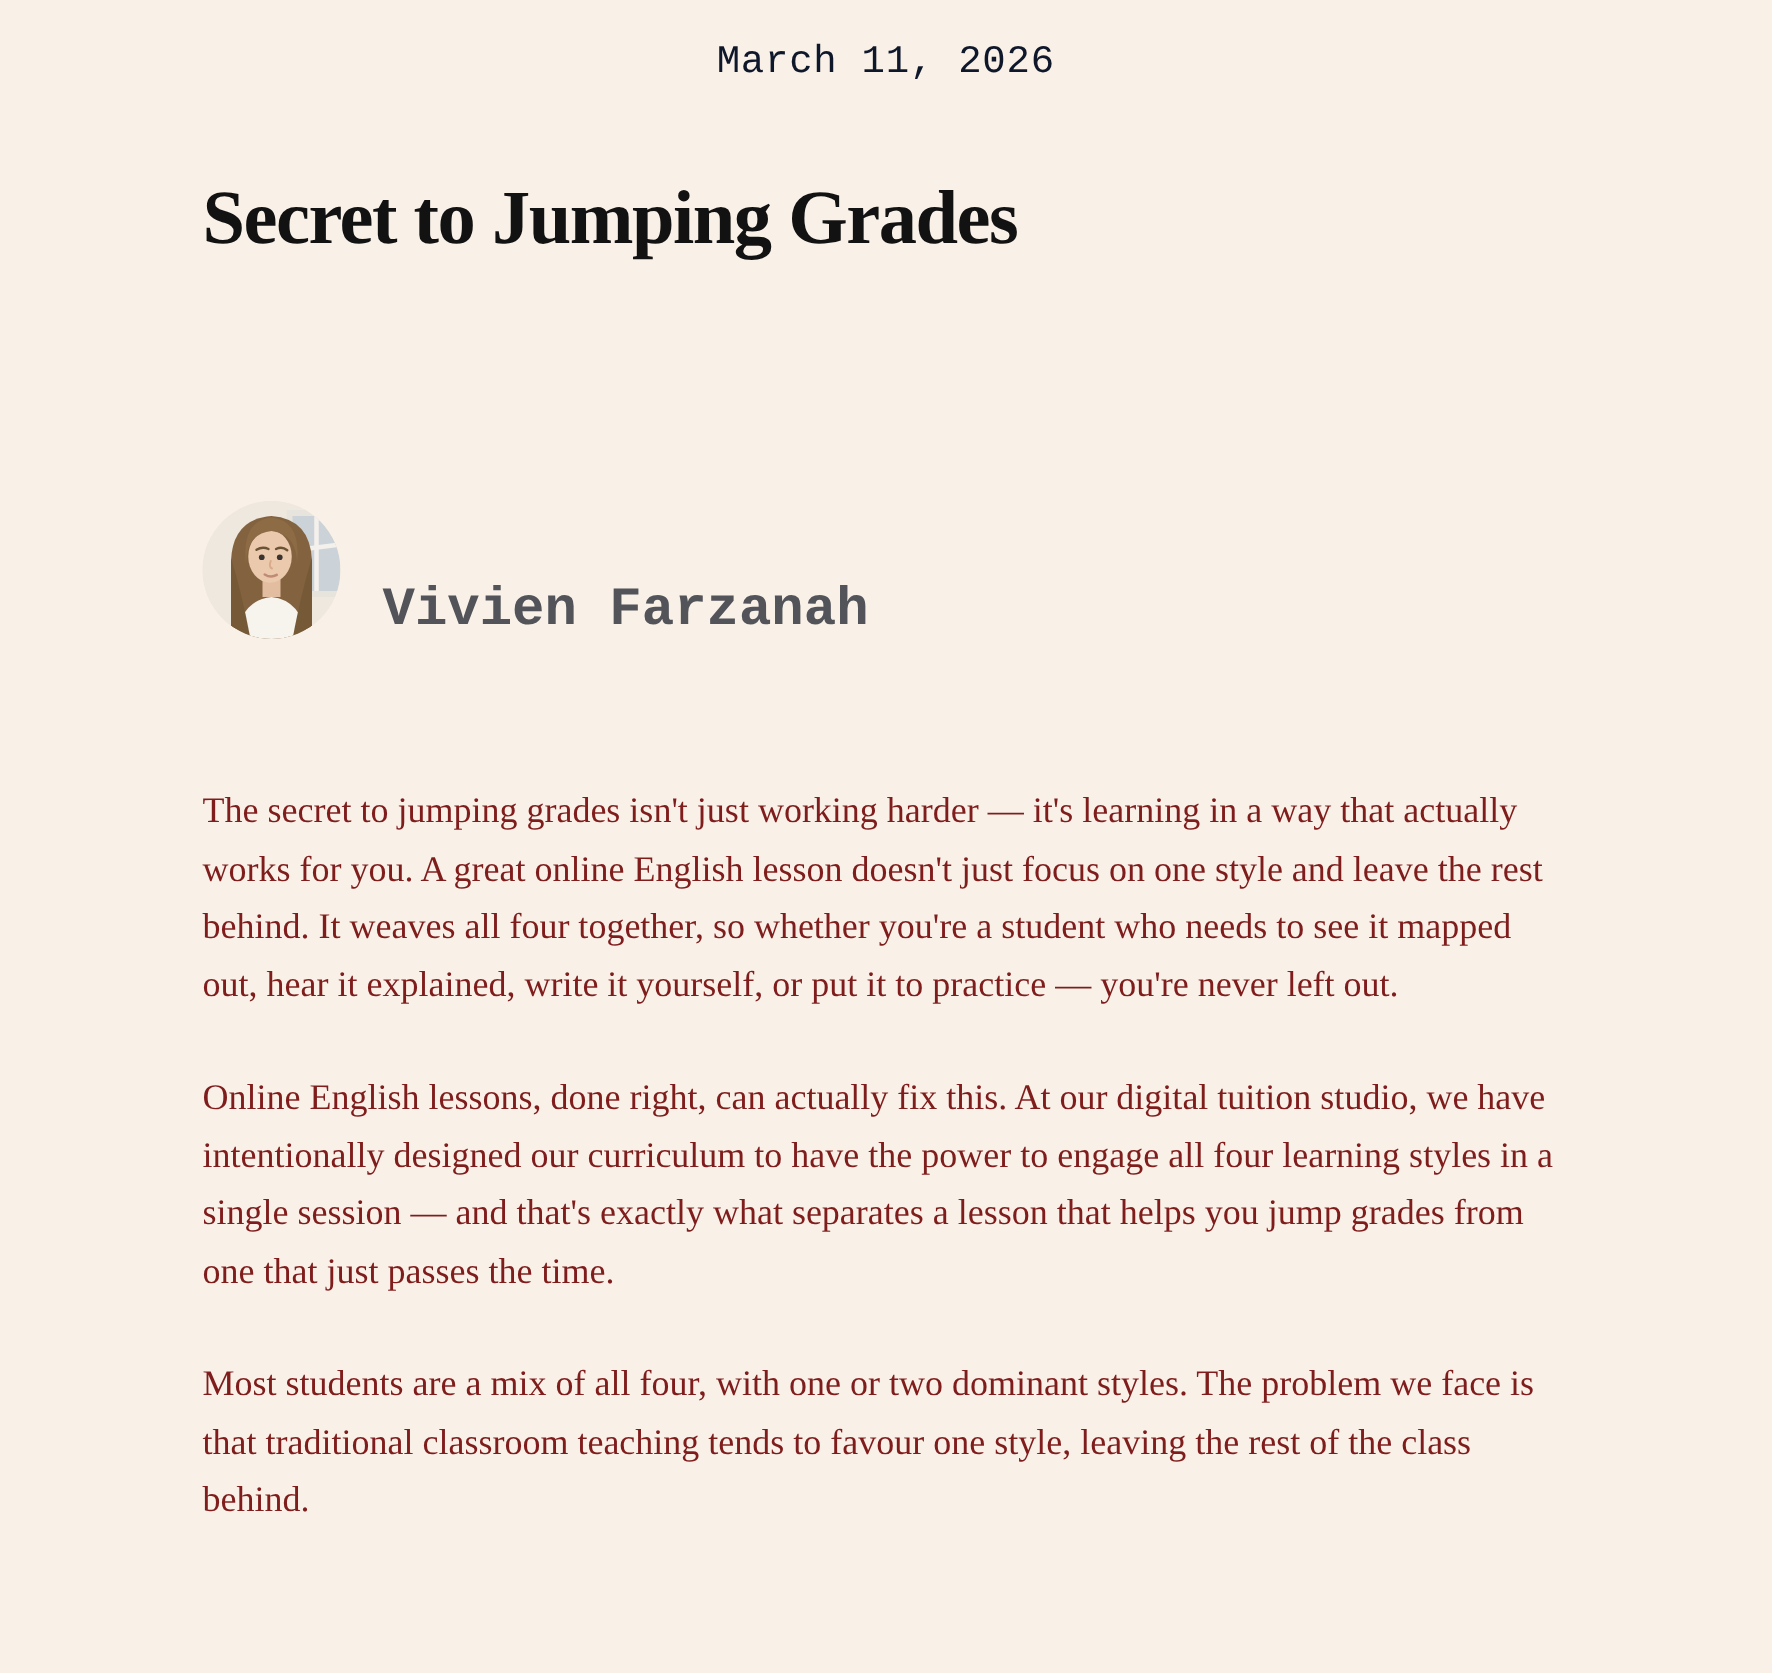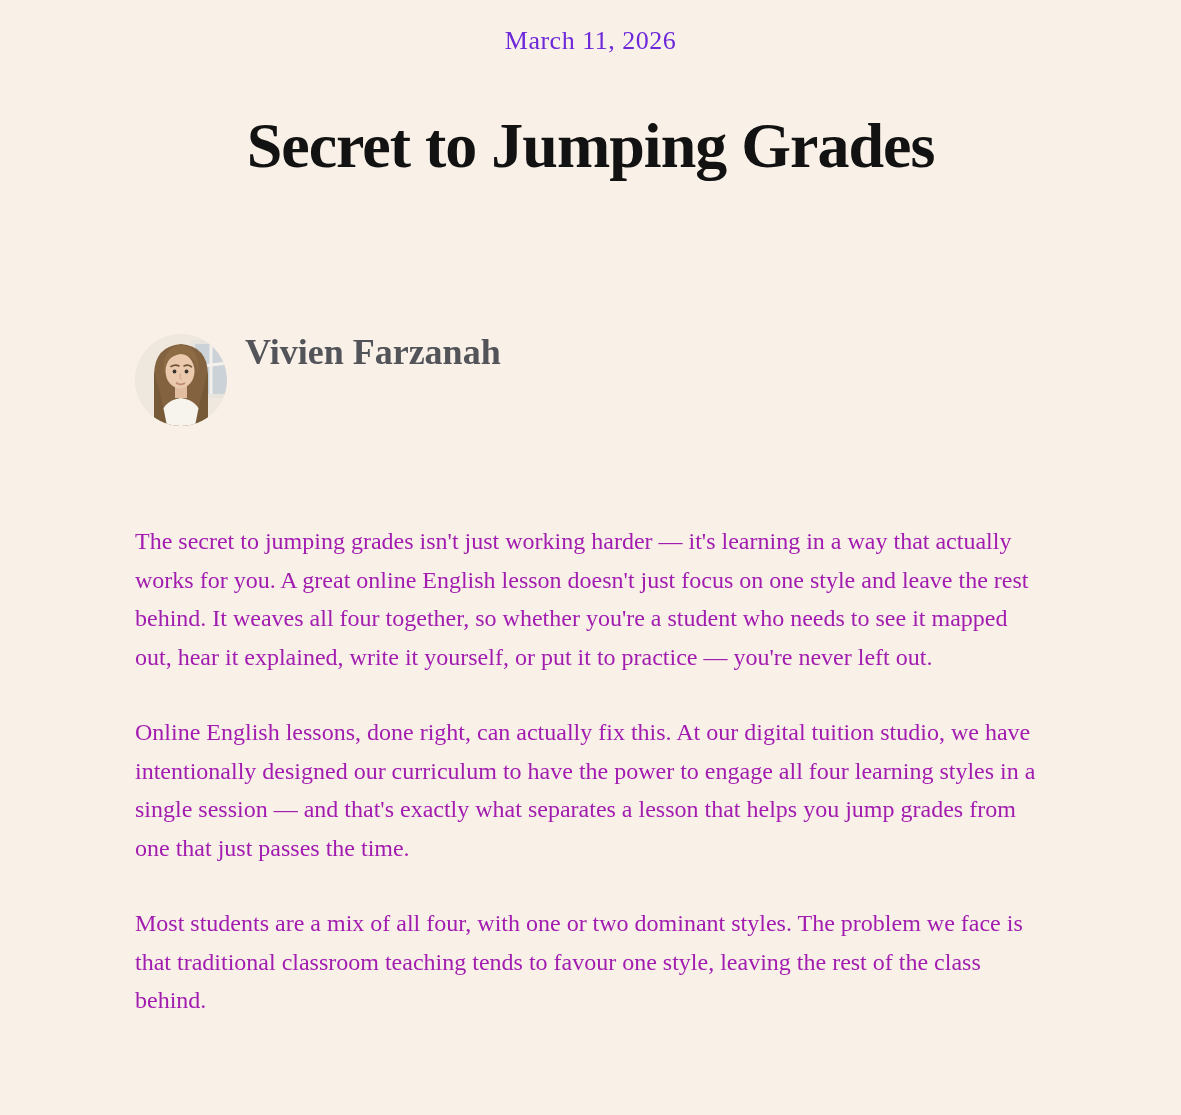--- a/index.html
+++ b/index.html
@@ -14,38 +14,39 @@
     font-family: "Liberation Serif", "DejaVu Serif", serif;
   }
   .page {
     width: 911px;
     margin: 0 auto;
     padding-top: 26px;
   }
   .article-date {
     text-align: center;
     font-size: 26px;
-    color: #6d28d9;
+    color: #0f172a;
     letter-spacing: 0.5px;
+    font-family: Liberation Mono, monospace;
   }
   .article-title {
     margin: 50px 0 0 0;
-    text-align: center;
     font-family: "Liberation Serif", "DejaVu Serif", serif;
     font-weight: 700;
-    font-size: 64px;
+    font-size: 51px;
     line-height: 80px;
     letter-spacing: -1px;
     color: #121212;
   }
   .author-block {
     margin-top: 148px;
     display: flex;
-    align-items: flex-start;
-    gap: 18px;
+    align-items: flex-end;
+    gap: 28px;
+    font-family: Liberation Mono, monospace;
   }
   .author-avatar {
     width: 92px;
     height: 92px;
     border-radius: 50%;
     overflow: hidden;
     flex: 0 0 auto;
     background: #efe8df;
   }
   .author-meta {
@@ -65,21 +66,21 @@
     color: #5d6167;
     line-height: 1.1;
   }
   .article-body {
     margin-top: 96px;
   }
   .article-body p {
     margin: 0 0 37px 0;
     font-size: 24px;
     line-height: 38.5px;
-    color: #a21caf;
+    color: #7f1d1d;
   }
 </style>
 </head>
 <body>
 
 <div class="page">
 
   <div class="article-date">March 11, 2026</div>
 
   <h1 class="article-title">Secret to Jumping Grades</h1>

